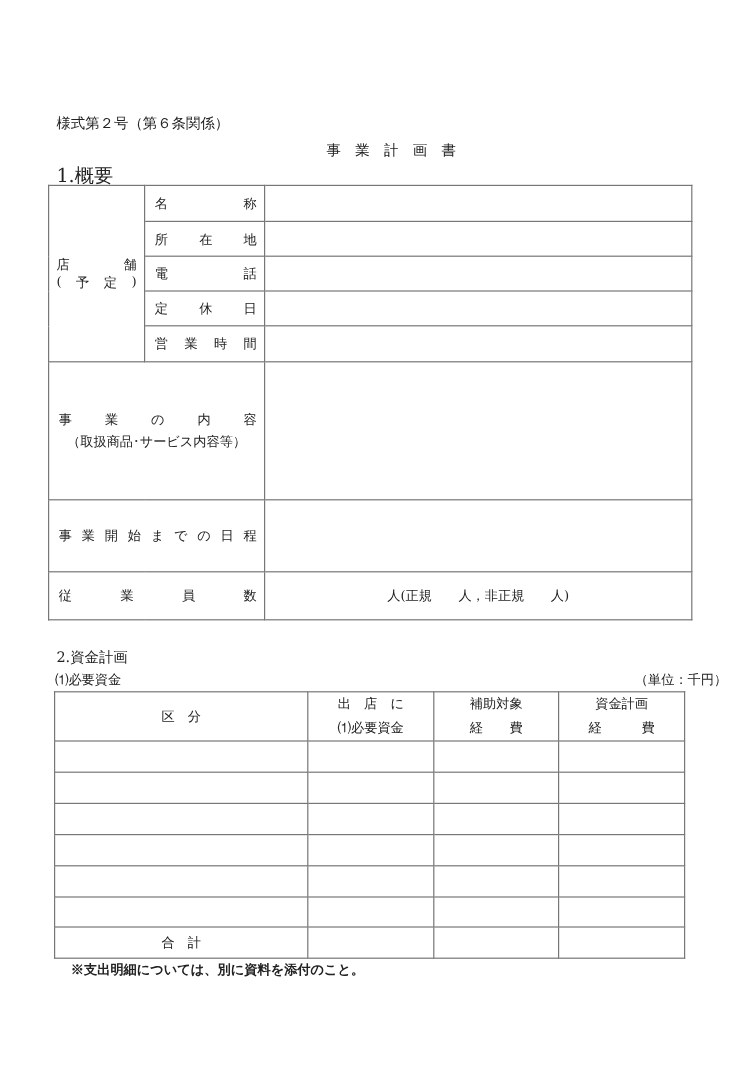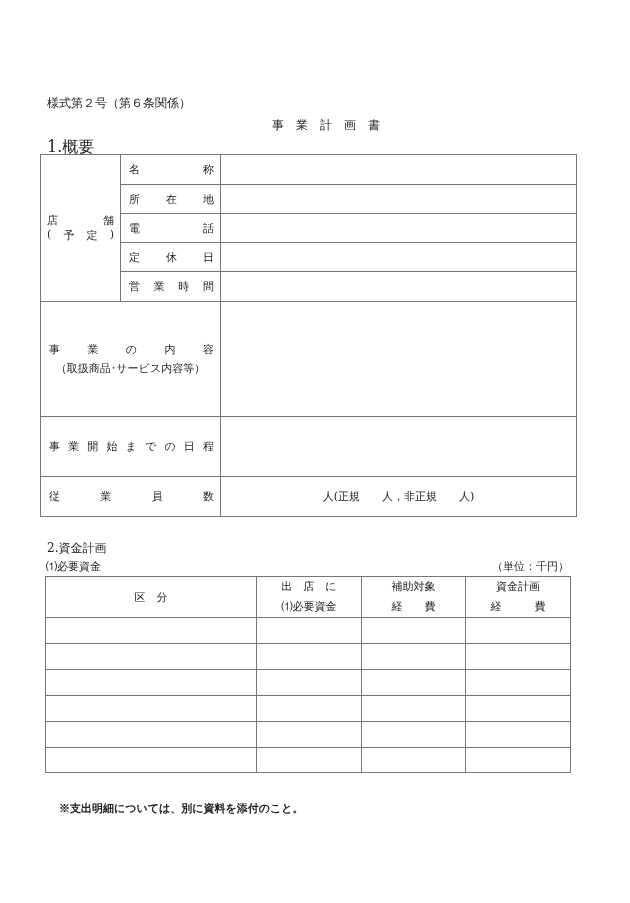--- a/index.html
+++ b/index.html
@@ -126,21 +126,21 @@
             <span>数</span>
       </div>
     </td>
     <td class="center">人(正規　　人，非正規　　人)</td>
   </tr>
 </tbody>
   </table>
 
 <div class="abs" style="left:47px;top:540px;font-size:12px;text-align:center;">2.資金計画</div>
 <div class="abs" style="left:46px;top:559px;">⑴必要資金</div>
-<div class="abs" style="left:492px;top:559px;">（単位：千円）</div>
+<div class="abs" style="left:529px;top:559px;">（単位：千円）</div>
 
 <table class="t2">
   <colgroup>
       <col style="width:211px">
       <col style="width:105px">
       <col style="width:104px">
       <col>
     </colgroup>
   <tbody>
       <tr style="height:41px">
@@ -187,16 +187,22 @@
         <td></td>
         <td></td>
         <td></td>
       </tr>
   <tr style="height:25px">
         <td></td>
         <td></td>
         <td></td>
         <td></td>
       </tr>
+  <tr style="height:26px">
+    <td class="center">合　計</td>
+    <td></td>
+    <td></td>
+    <td></td>
+  </tr>
 </tbody>
   </table>
 
 <div class="abs" style="left:59px;top:801px;font-weight:bold;">※支出明細については、別に資料を添付のこと。</div>
 
 </body></html>

